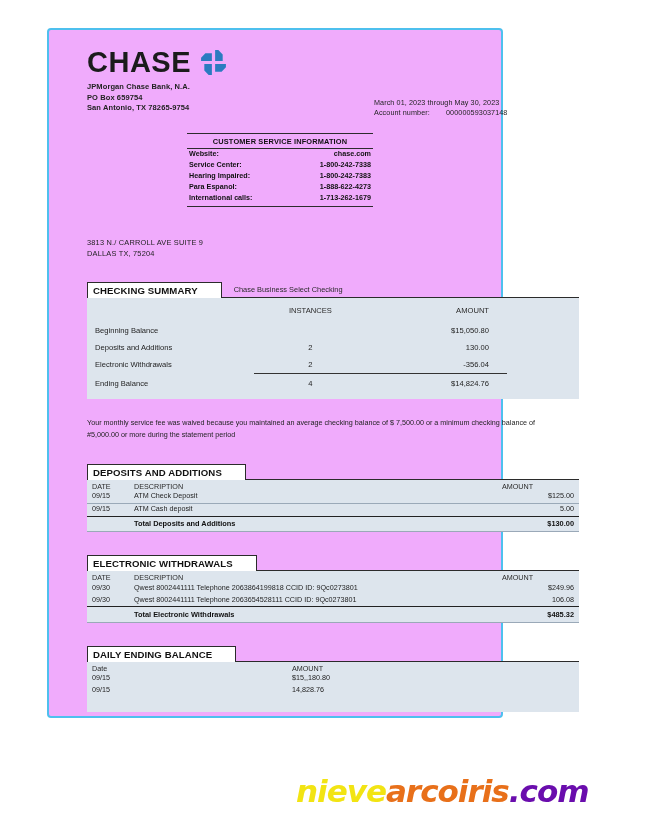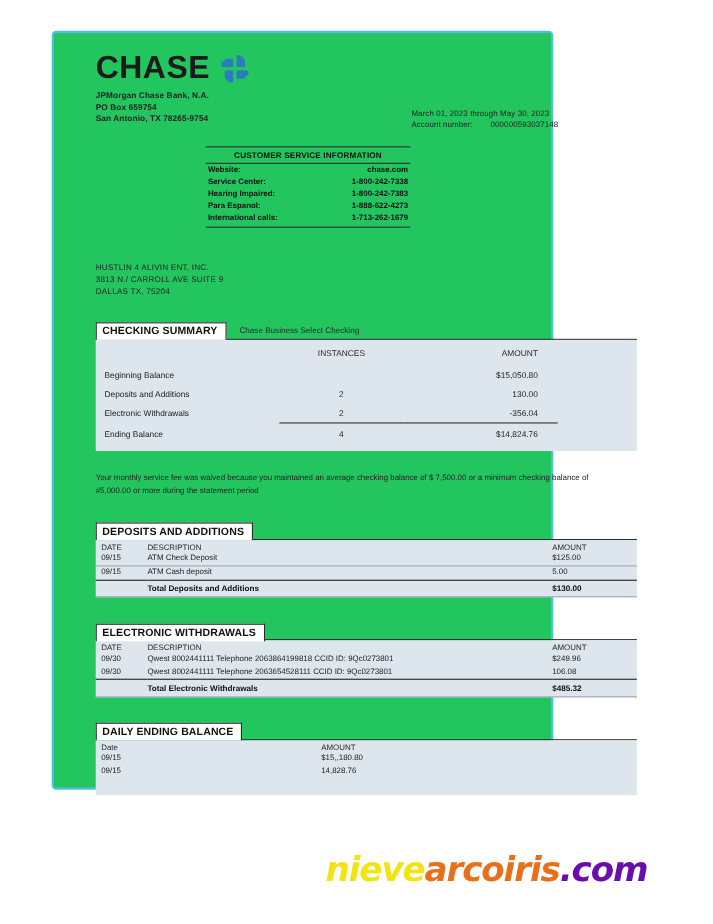--- a/index.html
+++ b/index.html
@@ -18,21 +18,21 @@
 
   
   .page-frame {
     position: absolute;
     left: 47px;
     top: 28px;
     width: 456px;
     height: 690px;
     border: 2px solid #4ec0ee;
     border-radius: 4px;
-    background: #22c55e;
+    background: #f0abfc;
     box-sizing: border-box;
   }
 
   .sheet {
     position: absolute;
     left: 0;
     top: 0;
     width: 554px;
     height: 690px;
     box-sizing: border-box;
@@ -137,21 +137,21 @@
     display: flex;
     align-items: stretch;
     border-bottom: 1.3px solid #2b2b2b;
   }
   .sec-title {
     border: 1.3px solid #2b2b2b;
     border-bottom: none;
     font-size: 9.6px;
     font-weight: bold;
     letter-spacing: 0.1px;
-    padding: 2px 7px 2px 5px;
+    padding: 2px 23px 2px 5px;
     color: #111;
     white-space: nowrap;
     position: relative;
     top: 1.3px;
     background: #fff;
   }
   .sec-sub {
     font-size: 7.4px;
     color: #2a2a2a;
     align-self: flex-end;
@@ -212,21 +212,21 @@
     font-size: 7.2px;
     color: #2a2a2a;
     padding: 2px 0 0 0;
   }
   .txn-table td {
     padding: 0.6px 0;
     line-height: 1.5;
   }
   .t-date { width: 42px; padding-left: 5px !important; }
   .t-desc { }
-  .t-amt  { width: 72px; text-align: left; padding-right: 5px !important; }
+  .t-amt  { width: 72px; text-align: right; padding-right: 5px !important; }
   .row-sep td { border-top: 1px solid #9aa9b8; }
   .txn-total td {
     border-top: 1.5px solid #222;
     font-weight: bold;
     font-size: 7.4px;
     padding-top: 1.5px;
     padding-bottom: 2px;
     color: #111;
   }
   .txn-foot-rule {
@@ -321,21 +321,20 @@
         <span>Para Espanol:</span>
         <span class="cs-val">1-888-622-4273</span>
       </div>
       <div class="cs-row">
         <span>International calls:</span>
         <span class="cs-val">1-713-262-1679</span>
       </div>
     </div>
 
     <div class="recipient">
-      <div>HUSTLIN 4 ALIVIN ENT, INC.</div>
       <div>3813 N./ CARROLL AVE SUITE 9</div>
       <div>DALLAS TX, 75204</div>
     </div>
 
     <div class="section">
       <div class="sec-head-wrap">
         <div class="sec-title">CHECKING SUMMARY</div>
         <div class="sec-sub">Chase Business Select Checking</div>
       </div>
       <div class="summary-band">

